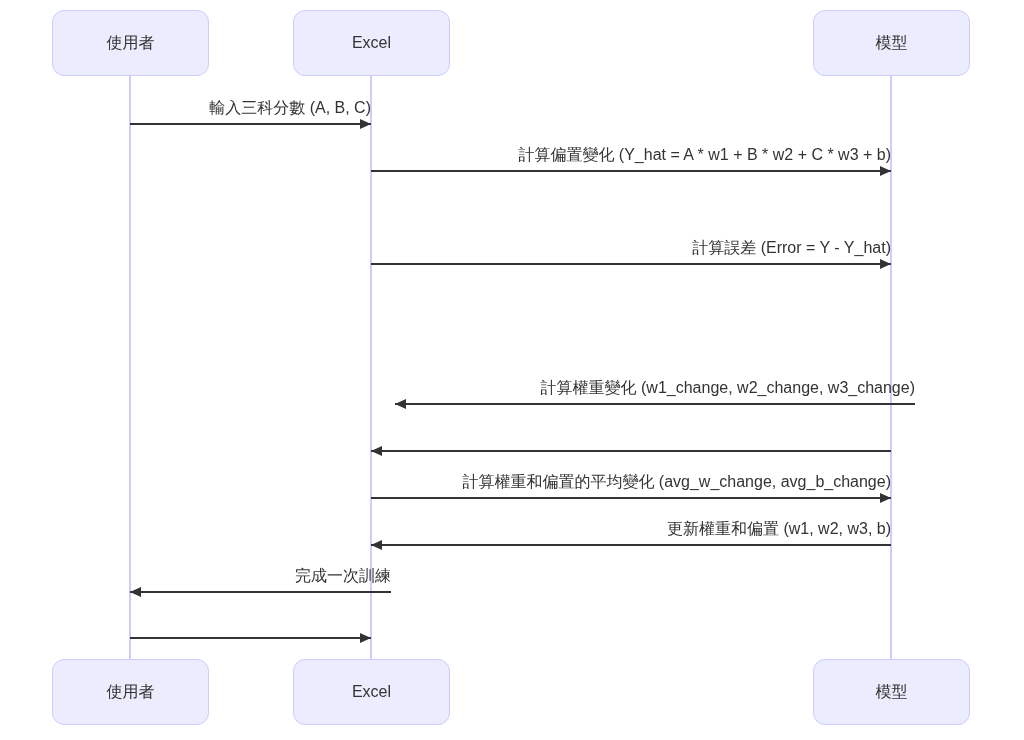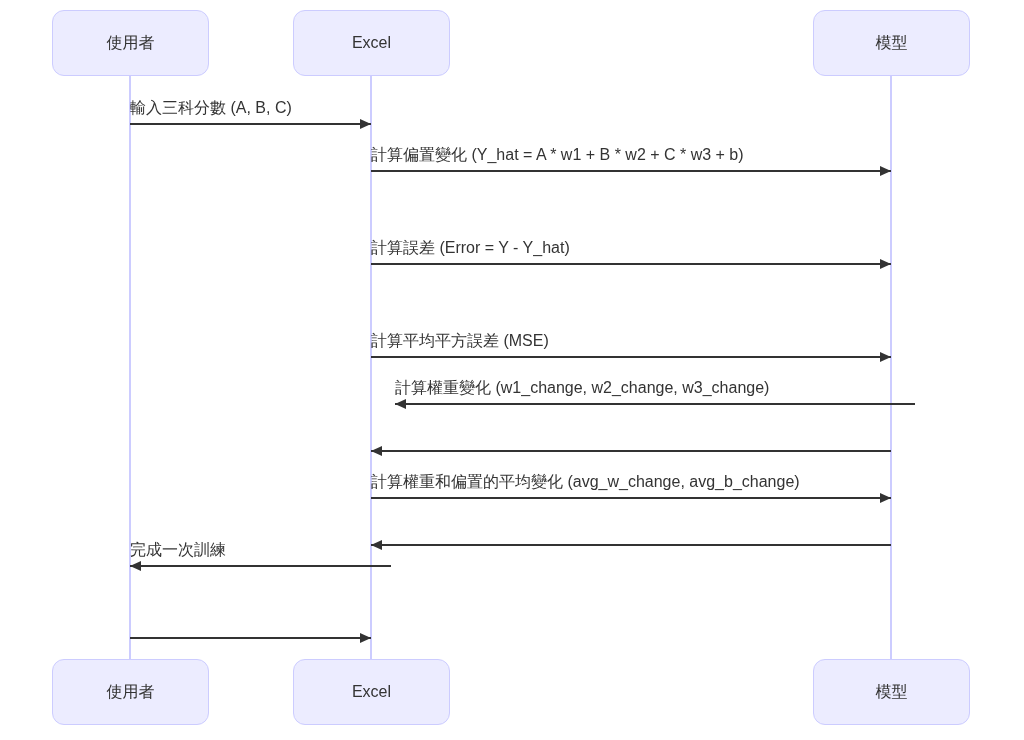--- a/index.html
+++ b/index.html
@@ -49,21 +49,21 @@
   }
   .msg .line{
     position:absolute;
     left:0;right:0;bottom:0;
     height:2px;
     background:var(--arrow);
   }
   .msg .label{
     position:absolute;
     left:0;right:0;bottom:6px;
-    text-align:left;
+    text-align:right;
     font-size:16px;
     color:var(--text);
     white-space:nowrap;
   }
   .msg .head{
     position:absolute;
     bottom:-4px;
     width:0;height:0;
     border-top:5px solid transparent;
     border-bottom:5px solid transparent;
@@ -119,49 +119,45 @@
   </div>
 
 
   <div class="msg dir-right" style="left:371px;width:520px;top:239px;">
     <span class="label">計算誤差 (Error = Y - Y_hat)</span>
     <span class="line"></span>
     <span class="head"></span>
   </div>
 
 
-  <div class="msg dir-right" style="left:371px;width:520px;top:332px;">
-    <span class="label">計算平均平方誤差 (MSE)</span>
-    <span class="line"></span>
-    <span class="head"></span>
-  </div>
 
   <div class="msg dir-left" style="left:371px;width:520px;top:379px;margin-left:24px;">
     <span class="label">計算權重變化 (w1_change, w2_change, w3_change)</span>
     <span class="line"></span>
     <span class="head"></span>
   </div>
 
   <div class="msg dir-left" style="left:371px;width:520px;top:426px;">
     <span class="line"></span>
     <span class="head"></span>
   </div>
 
   <div class="msg dir-right" style="left:371px;width:520px;top:473px;">
     <span class="label">計算權重和偏置的平均變化 (avg_w_change, avg_b_change)</span>
     <span class="line"></span>
     <span class="head"></span>
   </div>
 
   <div class="msg dir-left" style="left:371px;width:520px;top:520px;">
+    <span class="label">更新權重和偏置 (w1, w2, w3, b)</span>
     <span class="line"></span>
     <span class="head"></span>
   </div>
 
-  <div class="msg dir-left" style="left:130px;width:261px;top:541px;">
+  <div class="msg dir-left" style="left:130px;width:261px;top:567px;">
     <span class="label">完成一次訓練</span>
     <span class="line"></span>
     <span class="head"></span>
   </div>
 
   <div class="msg dir-right" style="left:130px;width:241px;top:613px;">
     <span class="line"></span>
     <span class="head"></span>
   </div>
 

